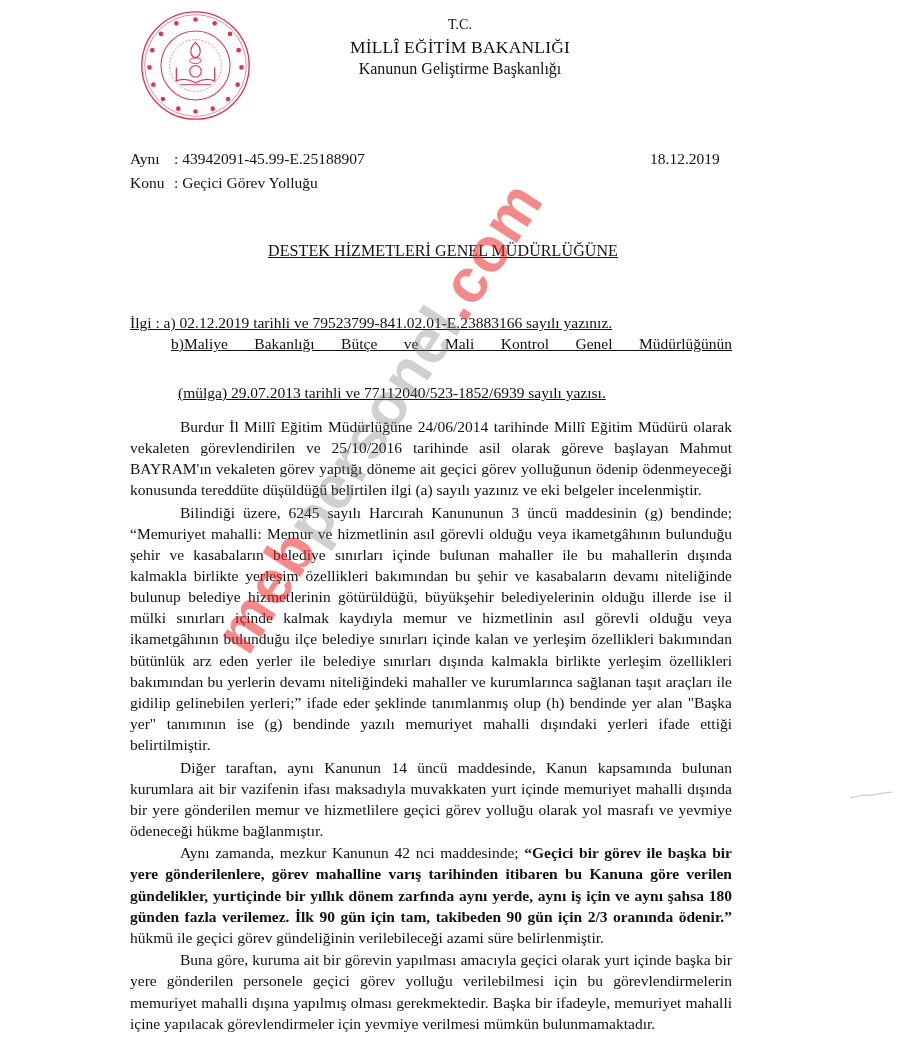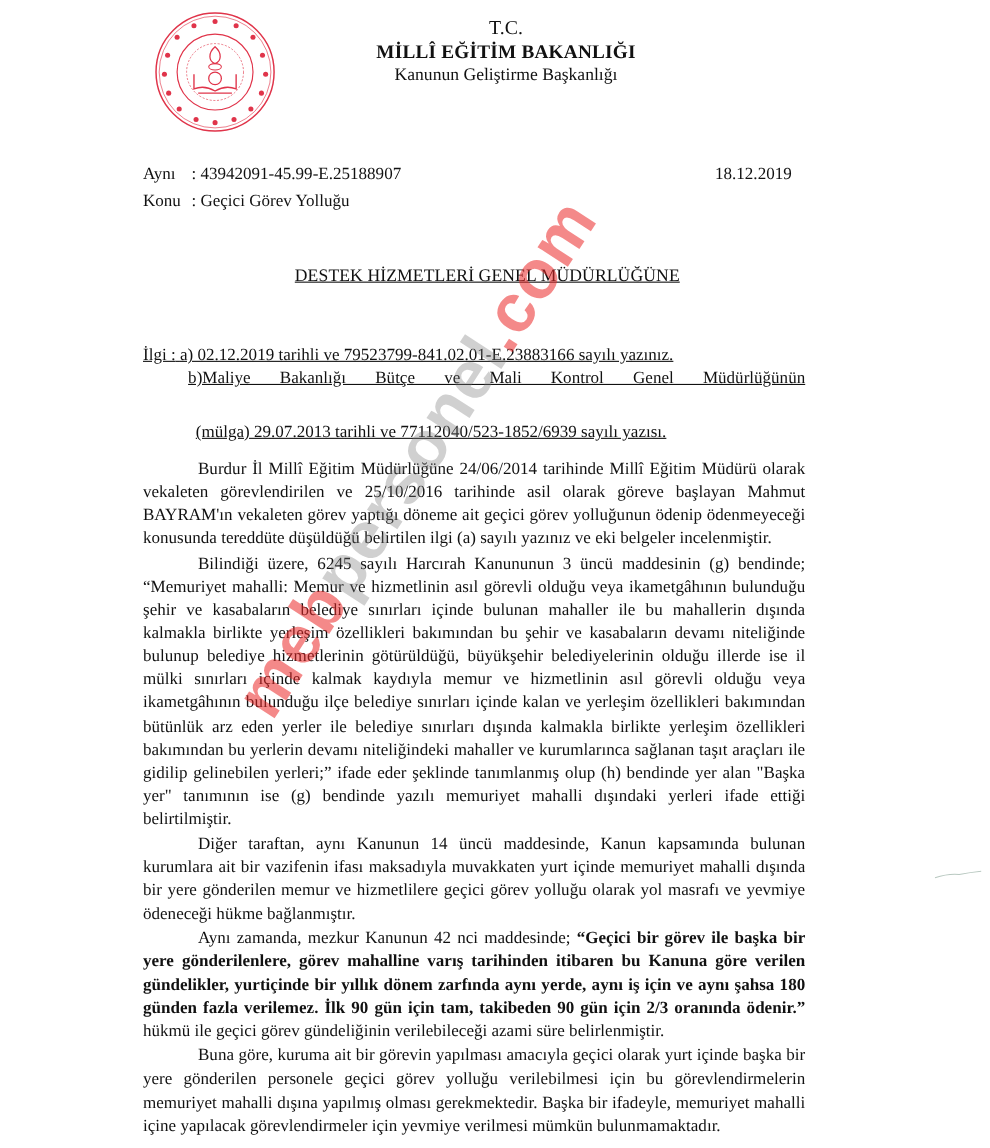--- a/index.html
+++ b/index.html
@@ -2,22 +2,22 @@
 <html><head>
 <meta charset="utf-8">
 <style>
   html, body { margin:0; padding:0; background:#ffffff; }
   body { width:900px; height:1044px; position:relative; overflow:hidden;
          font-family:"Liberation Serif", "DejaVu Serif", serif; color:#111; }
   .page { position:absolute; left:0; top:0; width:900px; height:1044px; }
 
   .logo { position:absolute; left:138px; top:8px; width:115px; height:115px; }
   .header { position:absolute; left:330px; top:14px; width:260px; text-align:center; }
-  .header .tc { font-size:18px; line-height:22px; }
-  .header .ministry { font-size:17.5px; line-height:22px; letter-spacing:0.2px;font-weight:bold; }
+  .header .tc { font-size:14px; line-height:22px; }
+  .header .ministry { font-size:17.5px; line-height:22px; letter-spacing:0.2px; }
   .header .dept { font-size:16px; line-height:22px; }
 
   .meta { position:absolute; left:130px; font-size:15.5px; }
   .meta .lbl { display:inline-block; width:44px; }
   .date { position:absolute; left:650px; top:150px; font-size:15.5px; }
 
   .addressee { position:absolute; left:268px; top:242px; font-size:16px; letter-spacing:0.1px;text-decoration:underline; }
 
   .ilgi { position:absolute; left:130px; top:312px; width:602px; font-size:15.5px; line-height:21px;text-decoration:underline; }
   .ilgi .row-a { white-space:nowrap; }

